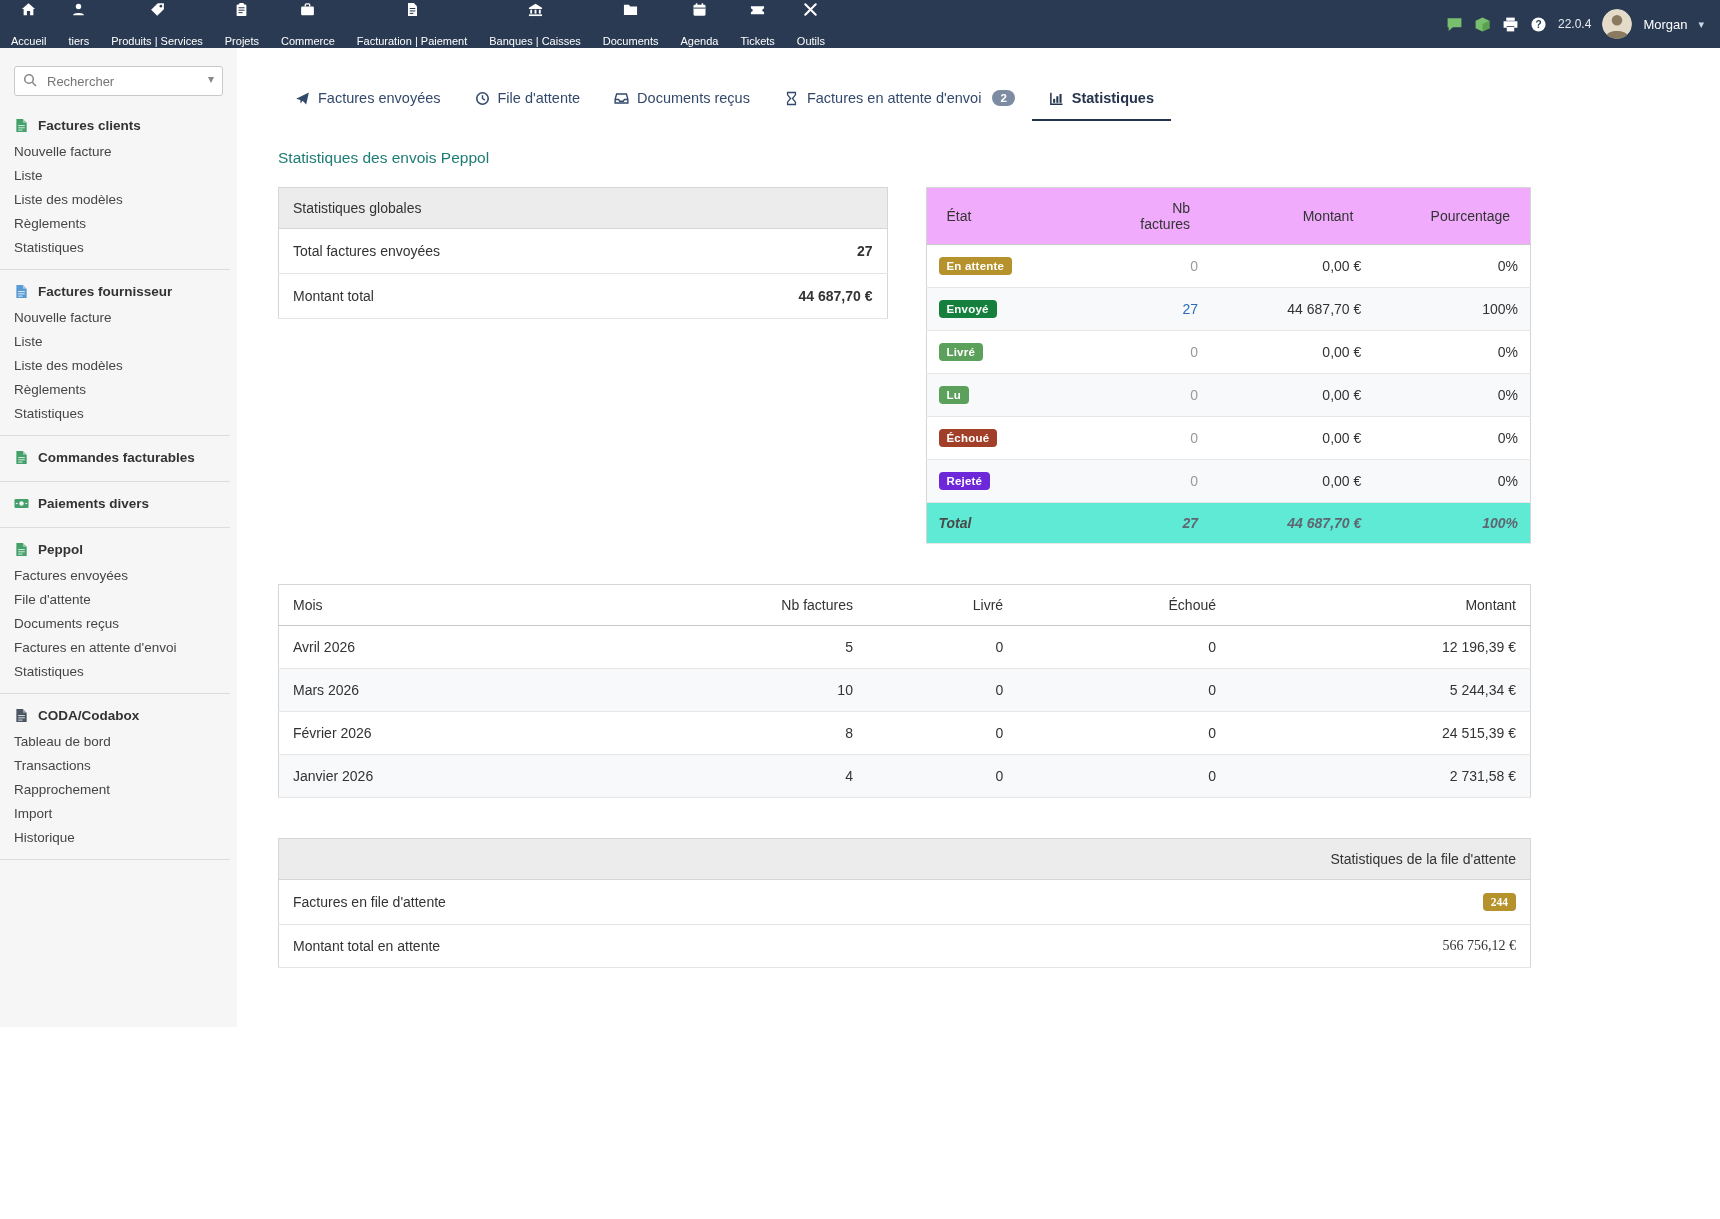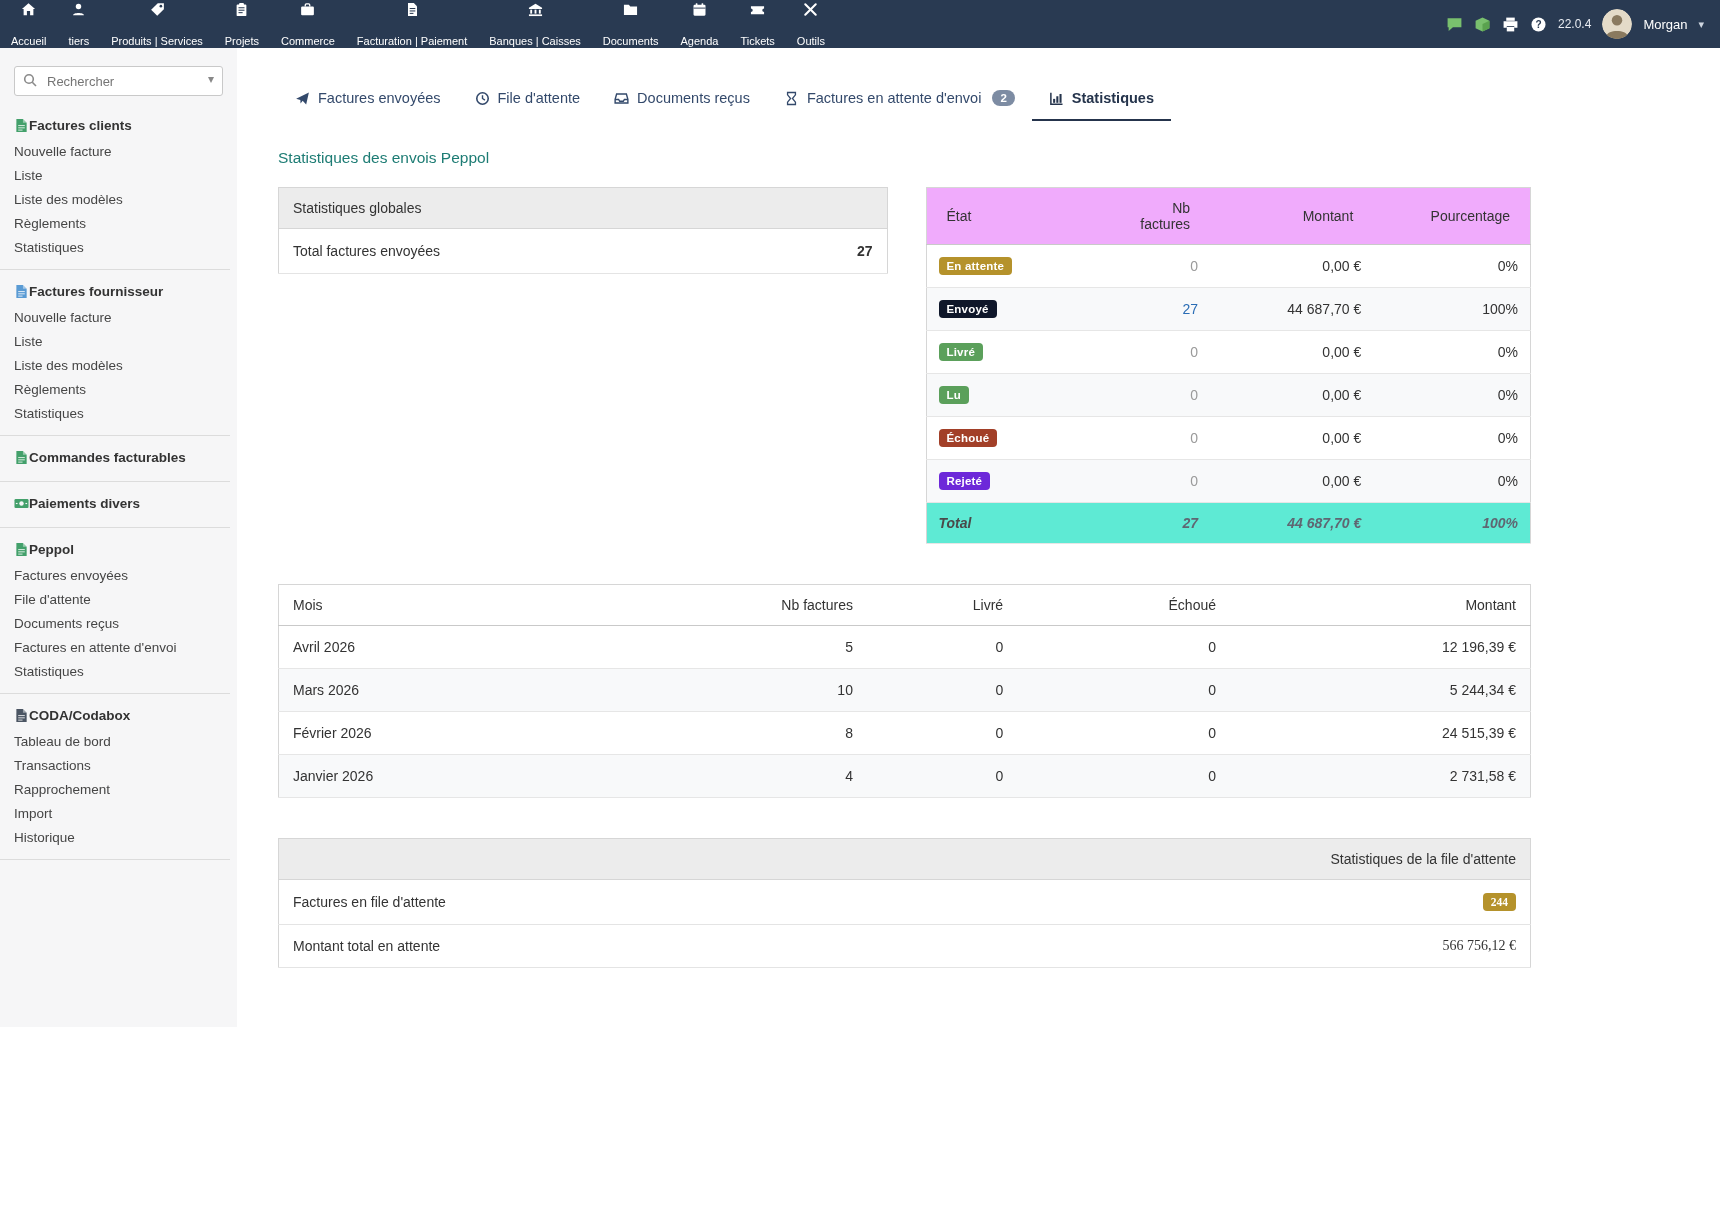--- a/index.html
+++ b/index.html
@@ -36,21 +36,21 @@
     width:100%; height:30px; padding:0 26px 0 32px; border:1px solid #c9c9c9;
     border-radius:3px; font-size:13px; color:#555; background:#fff; outline:none;
     font-family:inherit;
   }
   .search-icon { position:absolute; left:8px; top:6px; }
   .search-icon svg { width:16px; height:16px; display:block; }
   .search-caret { position:absolute; right:9px; top:6px; color:#888; font-size:12px; cursor:pointer; }
 
   .side-section { border-bottom:1px solid #dcdcdc; margin:0 7px 0 0; padding:9px 0 10px; }
   .side-title {
-    display:flex; align-items:center; padding:5px 0 6px 14px;
+    display:flex; align-items:center; gap:9px; padding:5px 0 6px 14px;
     font-size:13.5px; font-weight:700; color:#333; cursor:pointer;
   }
   .side-title svg { width:15px; height:15px; display:block; flex:0 0 auto; }
   .side-link { padding:4.5px 8px 4.5px 14px; font-size:13.5px; color:#454545; cursor:pointer; }
 
   
   .main { margin-left:41px; width:1253px; padding-bottom:60px; }
 
   .tabs { display:flex; margin-top:30px; }
   .tab {
@@ -431,20 +431,24 @@
         <thead>
           <tr>
               <th colspan="2">Statistiques globales</th>
             </tr>
         </thead>
         <tbody>
           <tr>
             <td>Total factures envoyées</td>
             <td class="kv-value">27</td>
           </tr>
+          <tr>
+            <td>Montant total</td>
+            <td class="kv-value">44 687,70 €</td>
+          </tr>
         </tbody>
       </table>
 
       <table class="status-table">
         <colgroup>
             <col style="width:30%">
             <col style="width:17%">
             <col style="width:27%">
             <col style="width:26%">
           </colgroup>
@@ -457,21 +461,21 @@
           </tr>
         </thead>
         <tbody>
           <tr>
             <td><span class="badge-status" style="background-color: rgb(181, 146, 43);">En attente</span></td>
             <td class="num muted">0</td>
             <td class="num">0,00 €</td>
             <td class="num">0%</td>
           </tr>
           <tr>
-            <td><span class="badge-status" style="background-color: #0f172a; text-align: center;">Envoyé</span></td>
+            <td><span class="badge-status" style="background-color: #15803d; text-align: center;">Envoyé</span></td>
             <td class="num"><span class="link">27</span></td>
             <td class="num">44 687,70 €</td>
             <td class="num">100%</td>
           </tr>
           <tr>
             <td><span class="badge-status" style="background-color: rgb(91, 160, 91);">Livré</span></td>
             <td class="num muted">0</td>
             <td class="num">0,00 €</td>
             <td class="num">0%</td>
           </tr>

